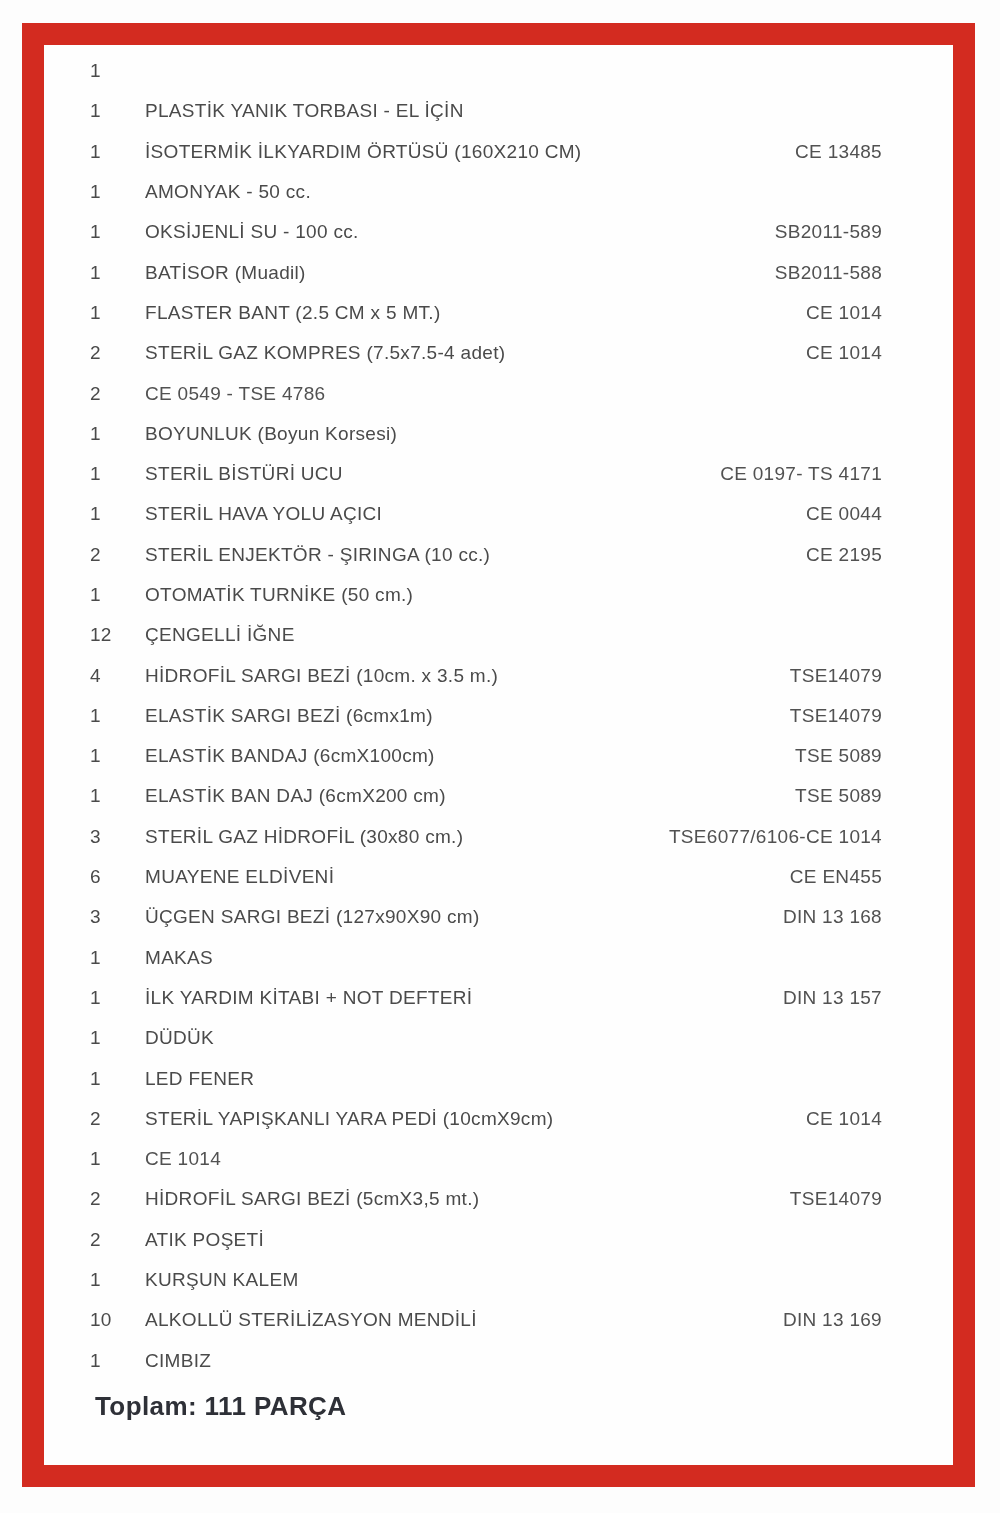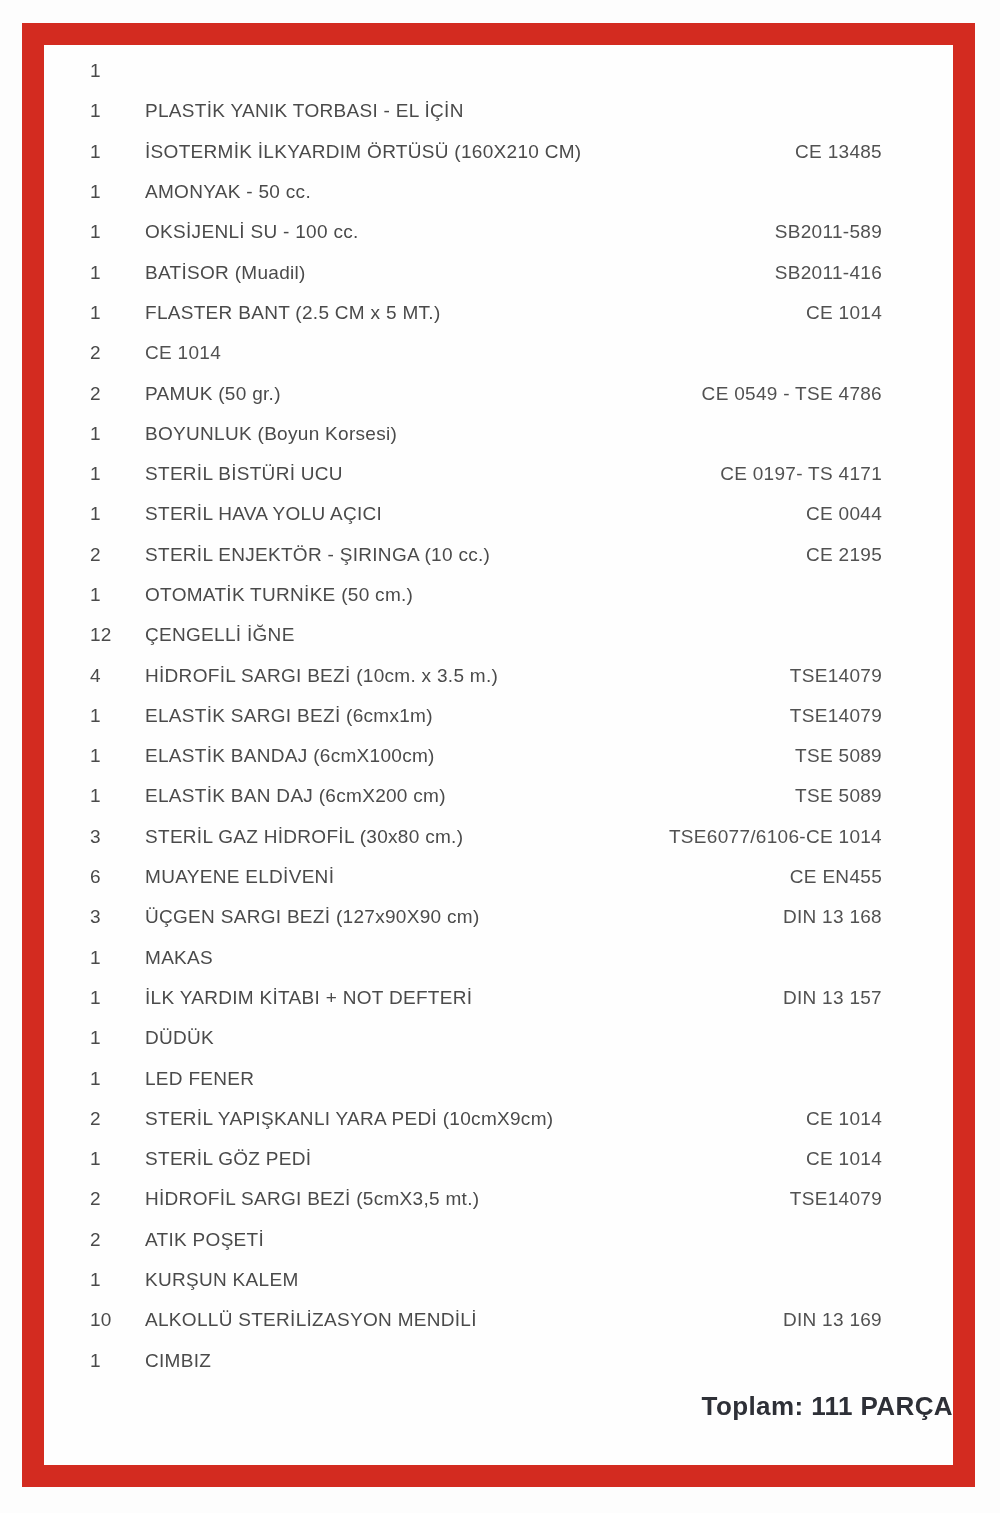--- a/index.html
+++ b/index.html
@@ -45,27 +45,26 @@
     flex:1 1 auto;
     white-space:nowrap;
     overflow:hidden;
   }
   .cd{
     flex:0 0 auto;
     color:var(--code_text);
     white-space:nowrap;
   }
   .total{
-    padding-left:109px;
+    padding-left:51px;
     margin-top:10px;
     font-size:26px;
     font-weight:bold;
     letter-spacing:0.4px;
     color:var(--total_text);
-    text-align:right;
   }
 </style>
 </head>
 <body>
 
 <div class="frame">
   <div class="list" id="item-list">
       <div class="row">
         <span class="qty">1</span>
         <span class="cd"></span>
@@ -86,34 +85,34 @@
         <span class="cd"></span>
       </div>
       <div class="row">
         <span class="qty">1</span>
         <span class="nm">OKSİJENLİ SU - 100 cc.</span>
         <span class="cd">SB2011-589</span>
       </div>
       <div class="row">
         <span class="qty">1</span>
         <span class="nm">BATİSOR (Muadil)</span>
-        <span class="cd">SB2011-416</span>
+        <span class="cd">SB2011-588</span>
       </div>
       <div class="row">
         <span class="qty">1</span>
         <span class="nm">FLASTER BANT (2.5 CM x 5 MT.)</span>
         <span class="cd">CE 1014</span>
       </div>
       <div class="row">
         <span class="qty">2</span>
-        <span class="cd">CE 1014</span>
-      </div>
-      <div class="row">
-        <span class="qty">2</span>
-        <span class="nm">PAMUK (50 gr.)</span>
+        <span class="nm">STERİL GAZ KOMPRES (7.5x7.5-4 adet)</span>
+        <span class="cd">CE 1014</span>
+      </div>
+      <div class="row">
+        <span class="qty">2</span>
         <span class="cd">CE 0549 - TSE 4786</span>
       </div>
       <div class="row">
         <span class="qty">1</span>
         <span class="nm">BOYUNLUK (Boyun Korsesi)</span>
         <span class="cd"></span>
       </div>
       <div class="row">
         <span class="qty">1</span>
         <span class="nm">STERİL BİSTÜRİ UCU</span>
@@ -194,21 +193,20 @@
         <span class="nm">LED FENER</span>
         <span class="cd"></span>
       </div>
       <div class="row">
         <span class="qty">2</span>
         <span class="nm">STERİL YAPIŞKANLI YARA PEDİ (10cmX9cm)</span>
         <span class="cd">CE 1014</span>
       </div>
       <div class="row">
         <span class="qty">1</span>
-        <span class="nm">STERİL GÖZ PEDİ</span>
         <span class="cd">CE 1014</span>
       </div>
       <div class="row">
         <span class="qty">2</span>
         <span class="nm">HİDROFİL SARGI BEZİ (5cmX3,5 mt.)</span>
         <span class="cd">TSE14079</span>
       </div>
       <div class="row">
         <span class="qty">2</span>
         <span class="nm">ATIK POŞETİ</span>

